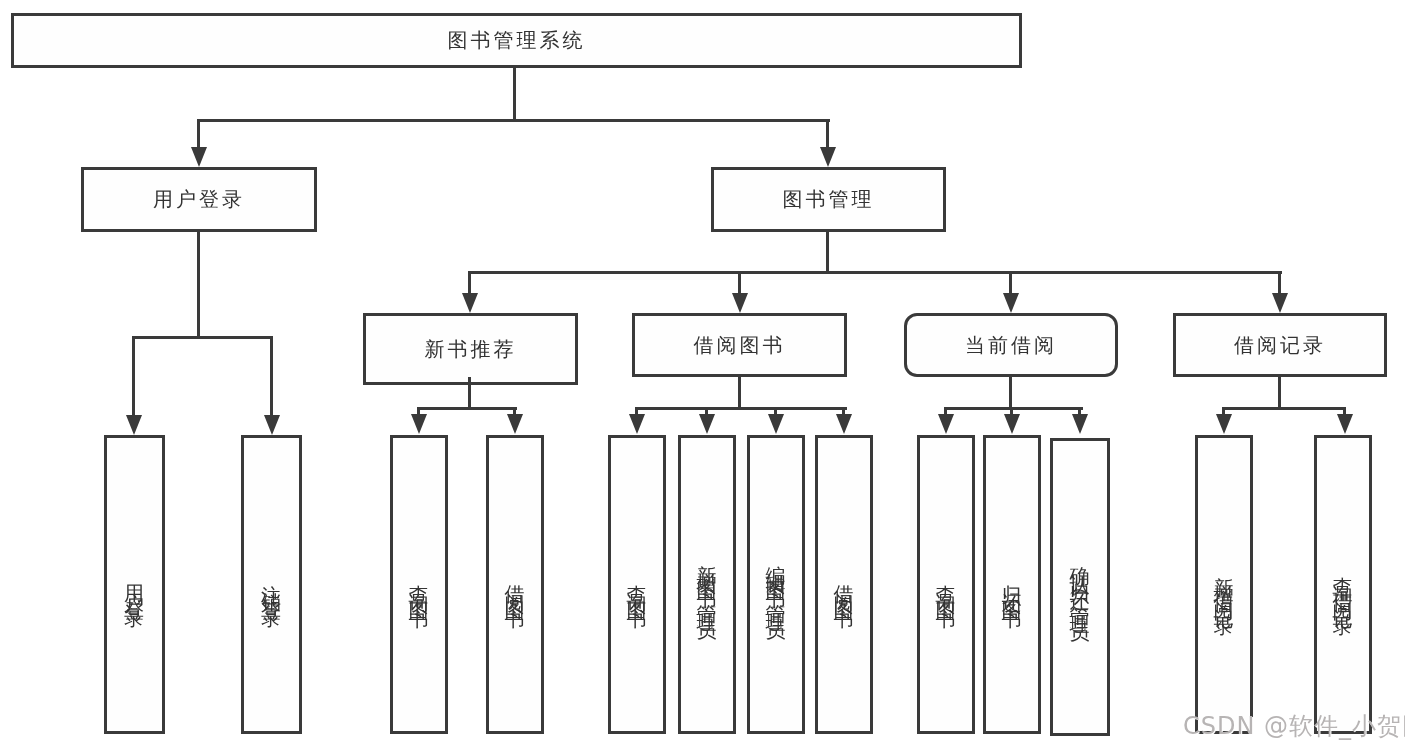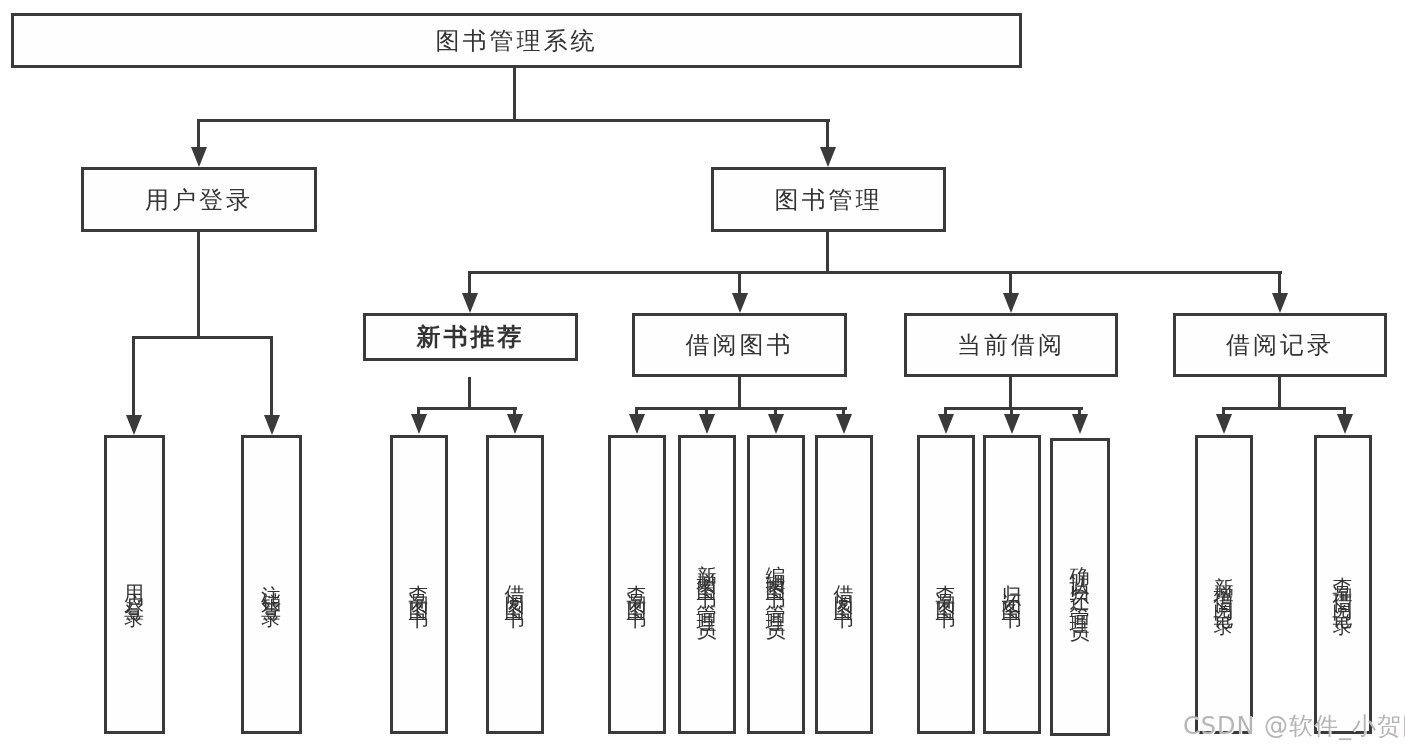--- a/index.html
+++ b/index.html
@@ -15,21 +15,21 @@
     position: absolute;
     box-sizing: border-box;
     border: 3px solid #3a3a3a;
     background: #fefefe;
     display: flex;
     align-items: center;
     justify-content: center;
     color: #333333;
   }
   .hnode span {
-    font-size: 24px;
+    font-size: 20px;
     letter-spacing: 3px;
     white-space: nowrap;
   }
   .vnode span {
     writing-mode: vertical-lr;
     text-orientation: mixed;
     font-size: 20px;
     letter-spacing: 8px;
     line-height: 1;
     white-space: nowrap;
@@ -88,27 +88,27 @@
   <div class="hl" style="left:468px; top:271px; width:814px;"></div>
   <div class="vl" style="left:468px; top:271px; height:26px;"></div>
   <div class="ar" style="left:462px; top:293px;"></div>
   <div class="vl" style="left:738px; top:271px; height:26px;"></div>
   <div class="ar" style="left:732px; top:293px;"></div>
   <div class="vl" style="left:1009px; top:271px; height:26px;"></div>
   <div class="ar" style="left:1003px; top:293px;"></div>
   <div class="vl" style="left:1278px; top:271px; height:26px;"></div>
   <div class="ar" style="left:1272px; top:293px;"></div>
 
-  <div class="node hnode" style="left:363px; top:313px; width:215px; height:48px;font-weight:bold;">
+  <div class="node hnode" style="left:363px; top:313px; width:215px; height:72px;">
     <span>新书推荐</span>
   </div>
   <div class="node hnode" style="left:632px; top:313px; width:215px; height:64px;">
     <span>借阅图书</span>
   </div>
-  <div class="node hnode" style="left:904px; top:313px; width:214px; height:64px;">
+  <div class="node hnode" style="left:904px; top:313px; width:214px; height:64px;border-radius:13px;">
     <span>当前借阅</span>
   </div>
   <div class="node hnode" style="left:1173px; top:313px; width:214px; height:64px;">
     <span>借阅记录</span>
   </div>
 
   <div class="vl" style="left:468px; top:377px; height:33px;"></div>
   <div class="hl" style="left:417px; top:407px; width:100px;"></div>
   <div class="vl" style="left:417px; top:407px; height:10px;"></div>
   <div class="ar" style="left:411px; top:414px;"></div>

